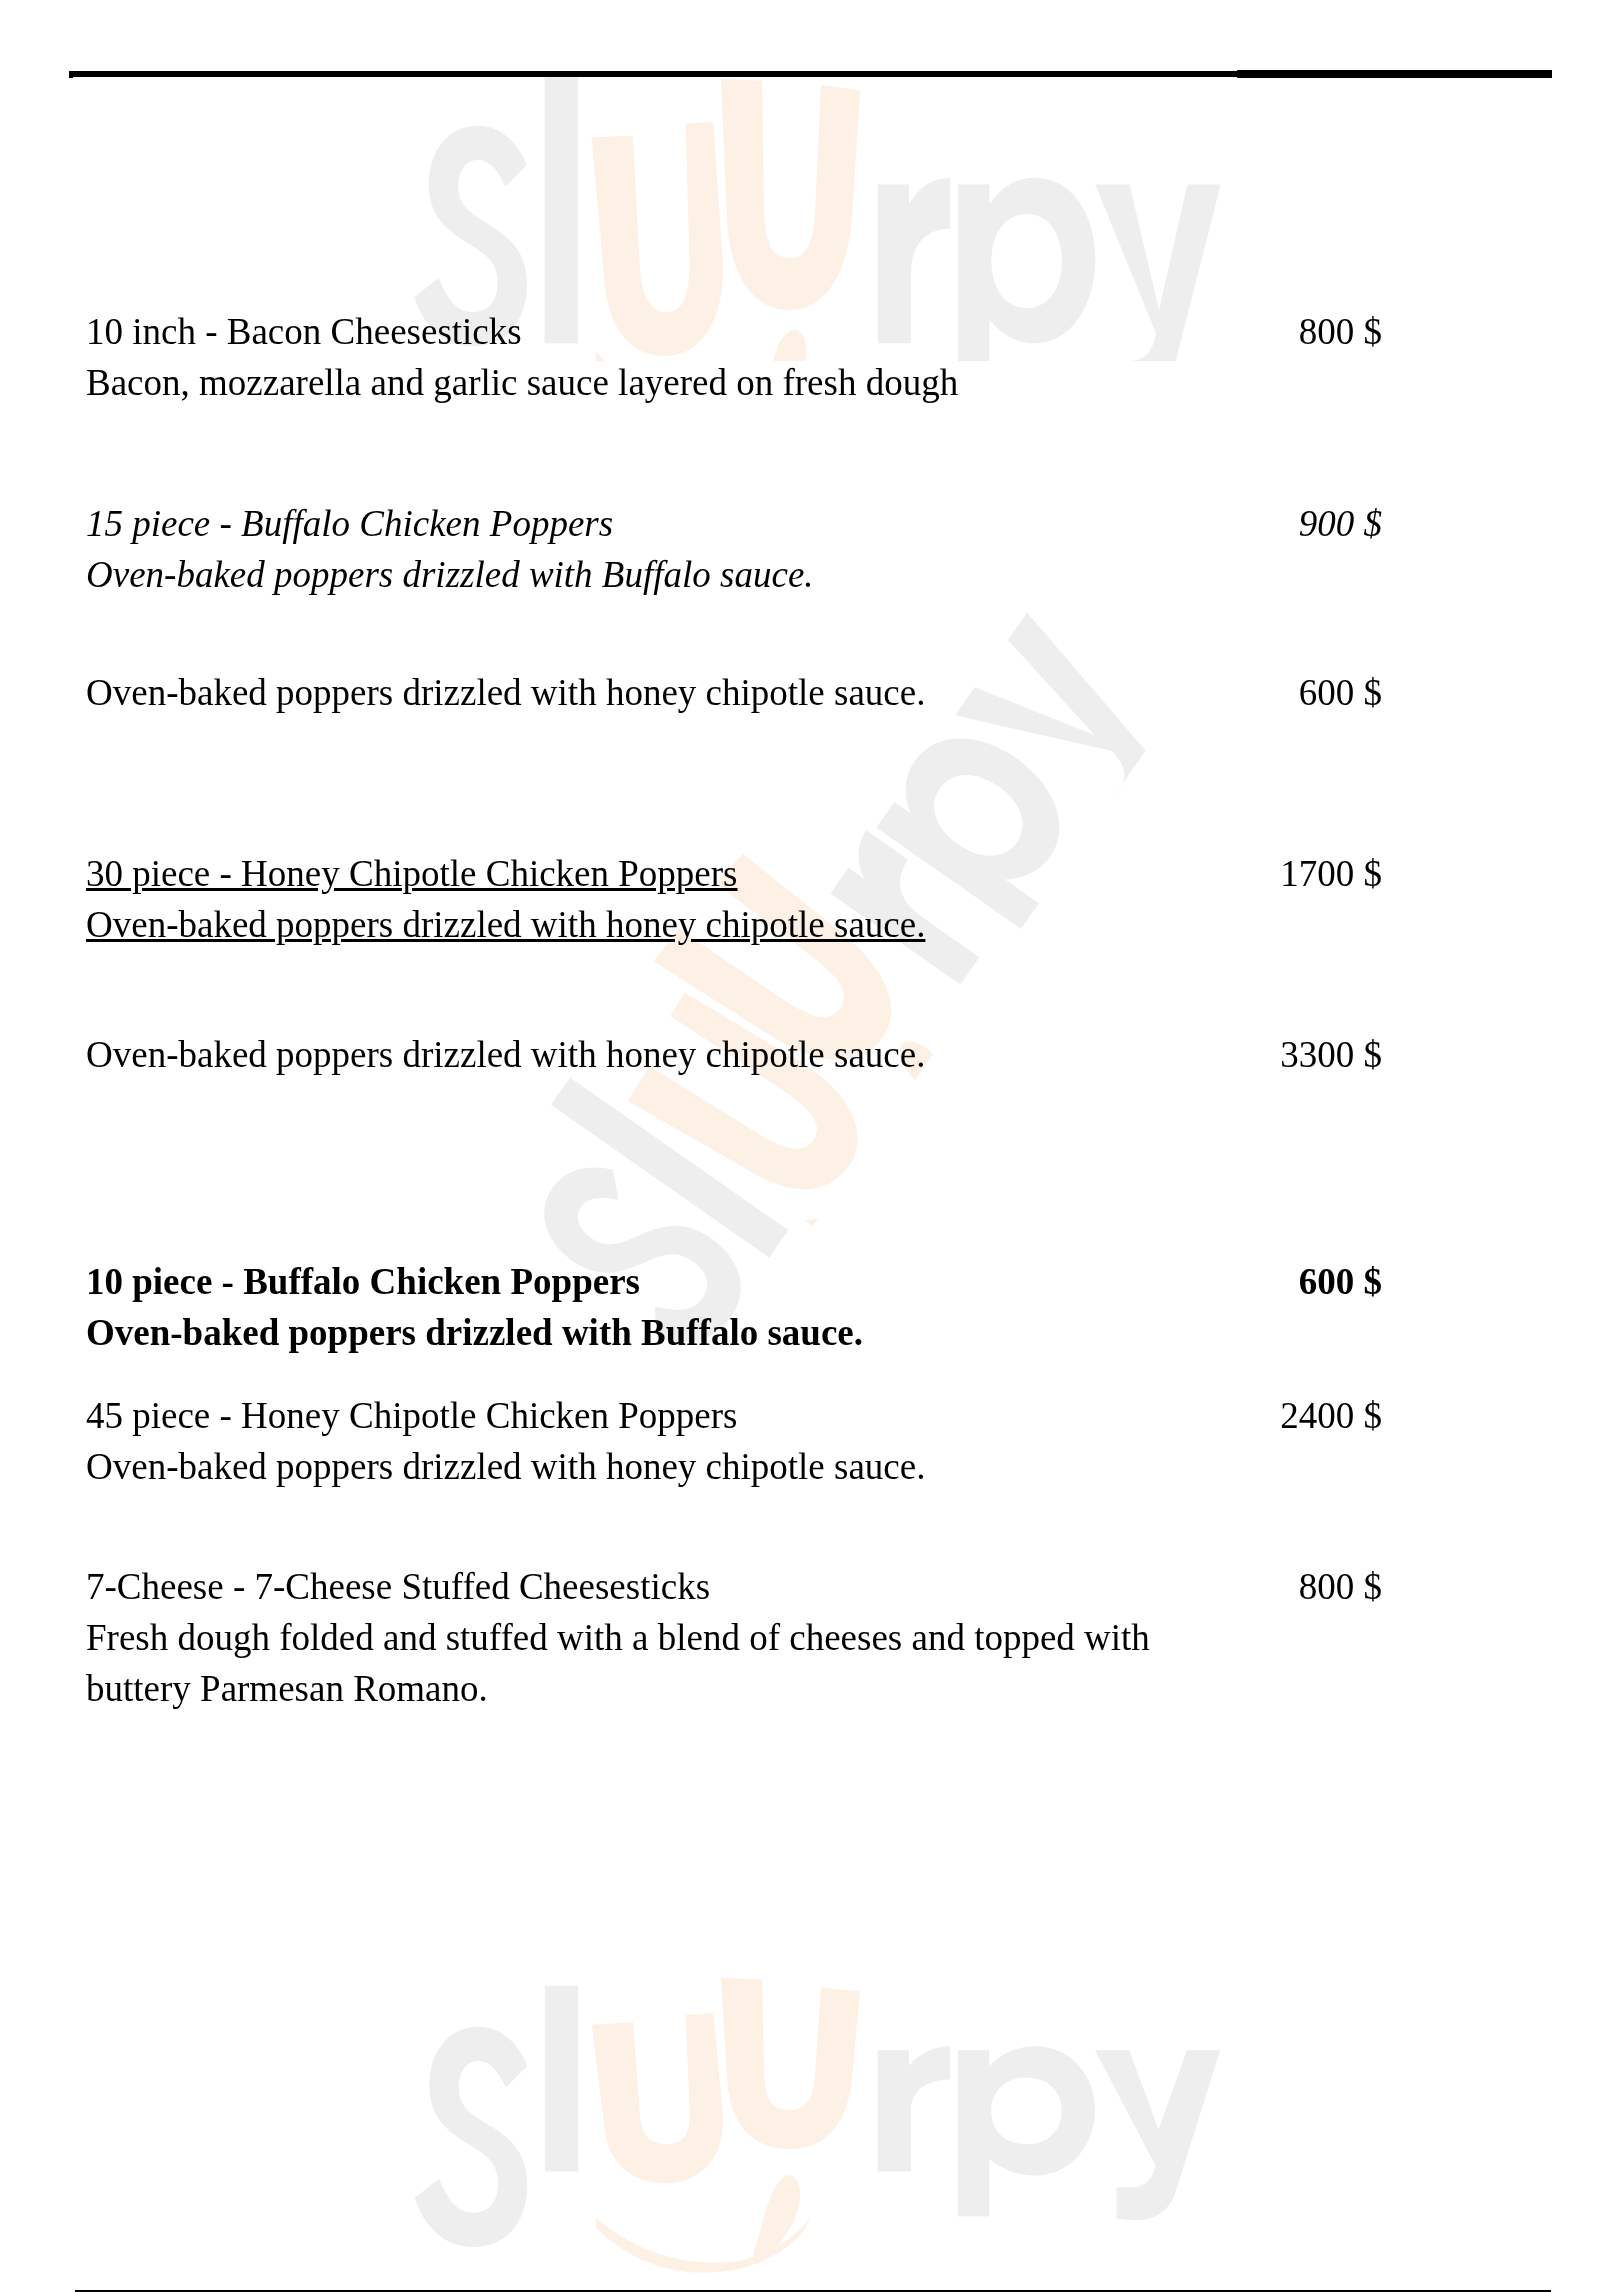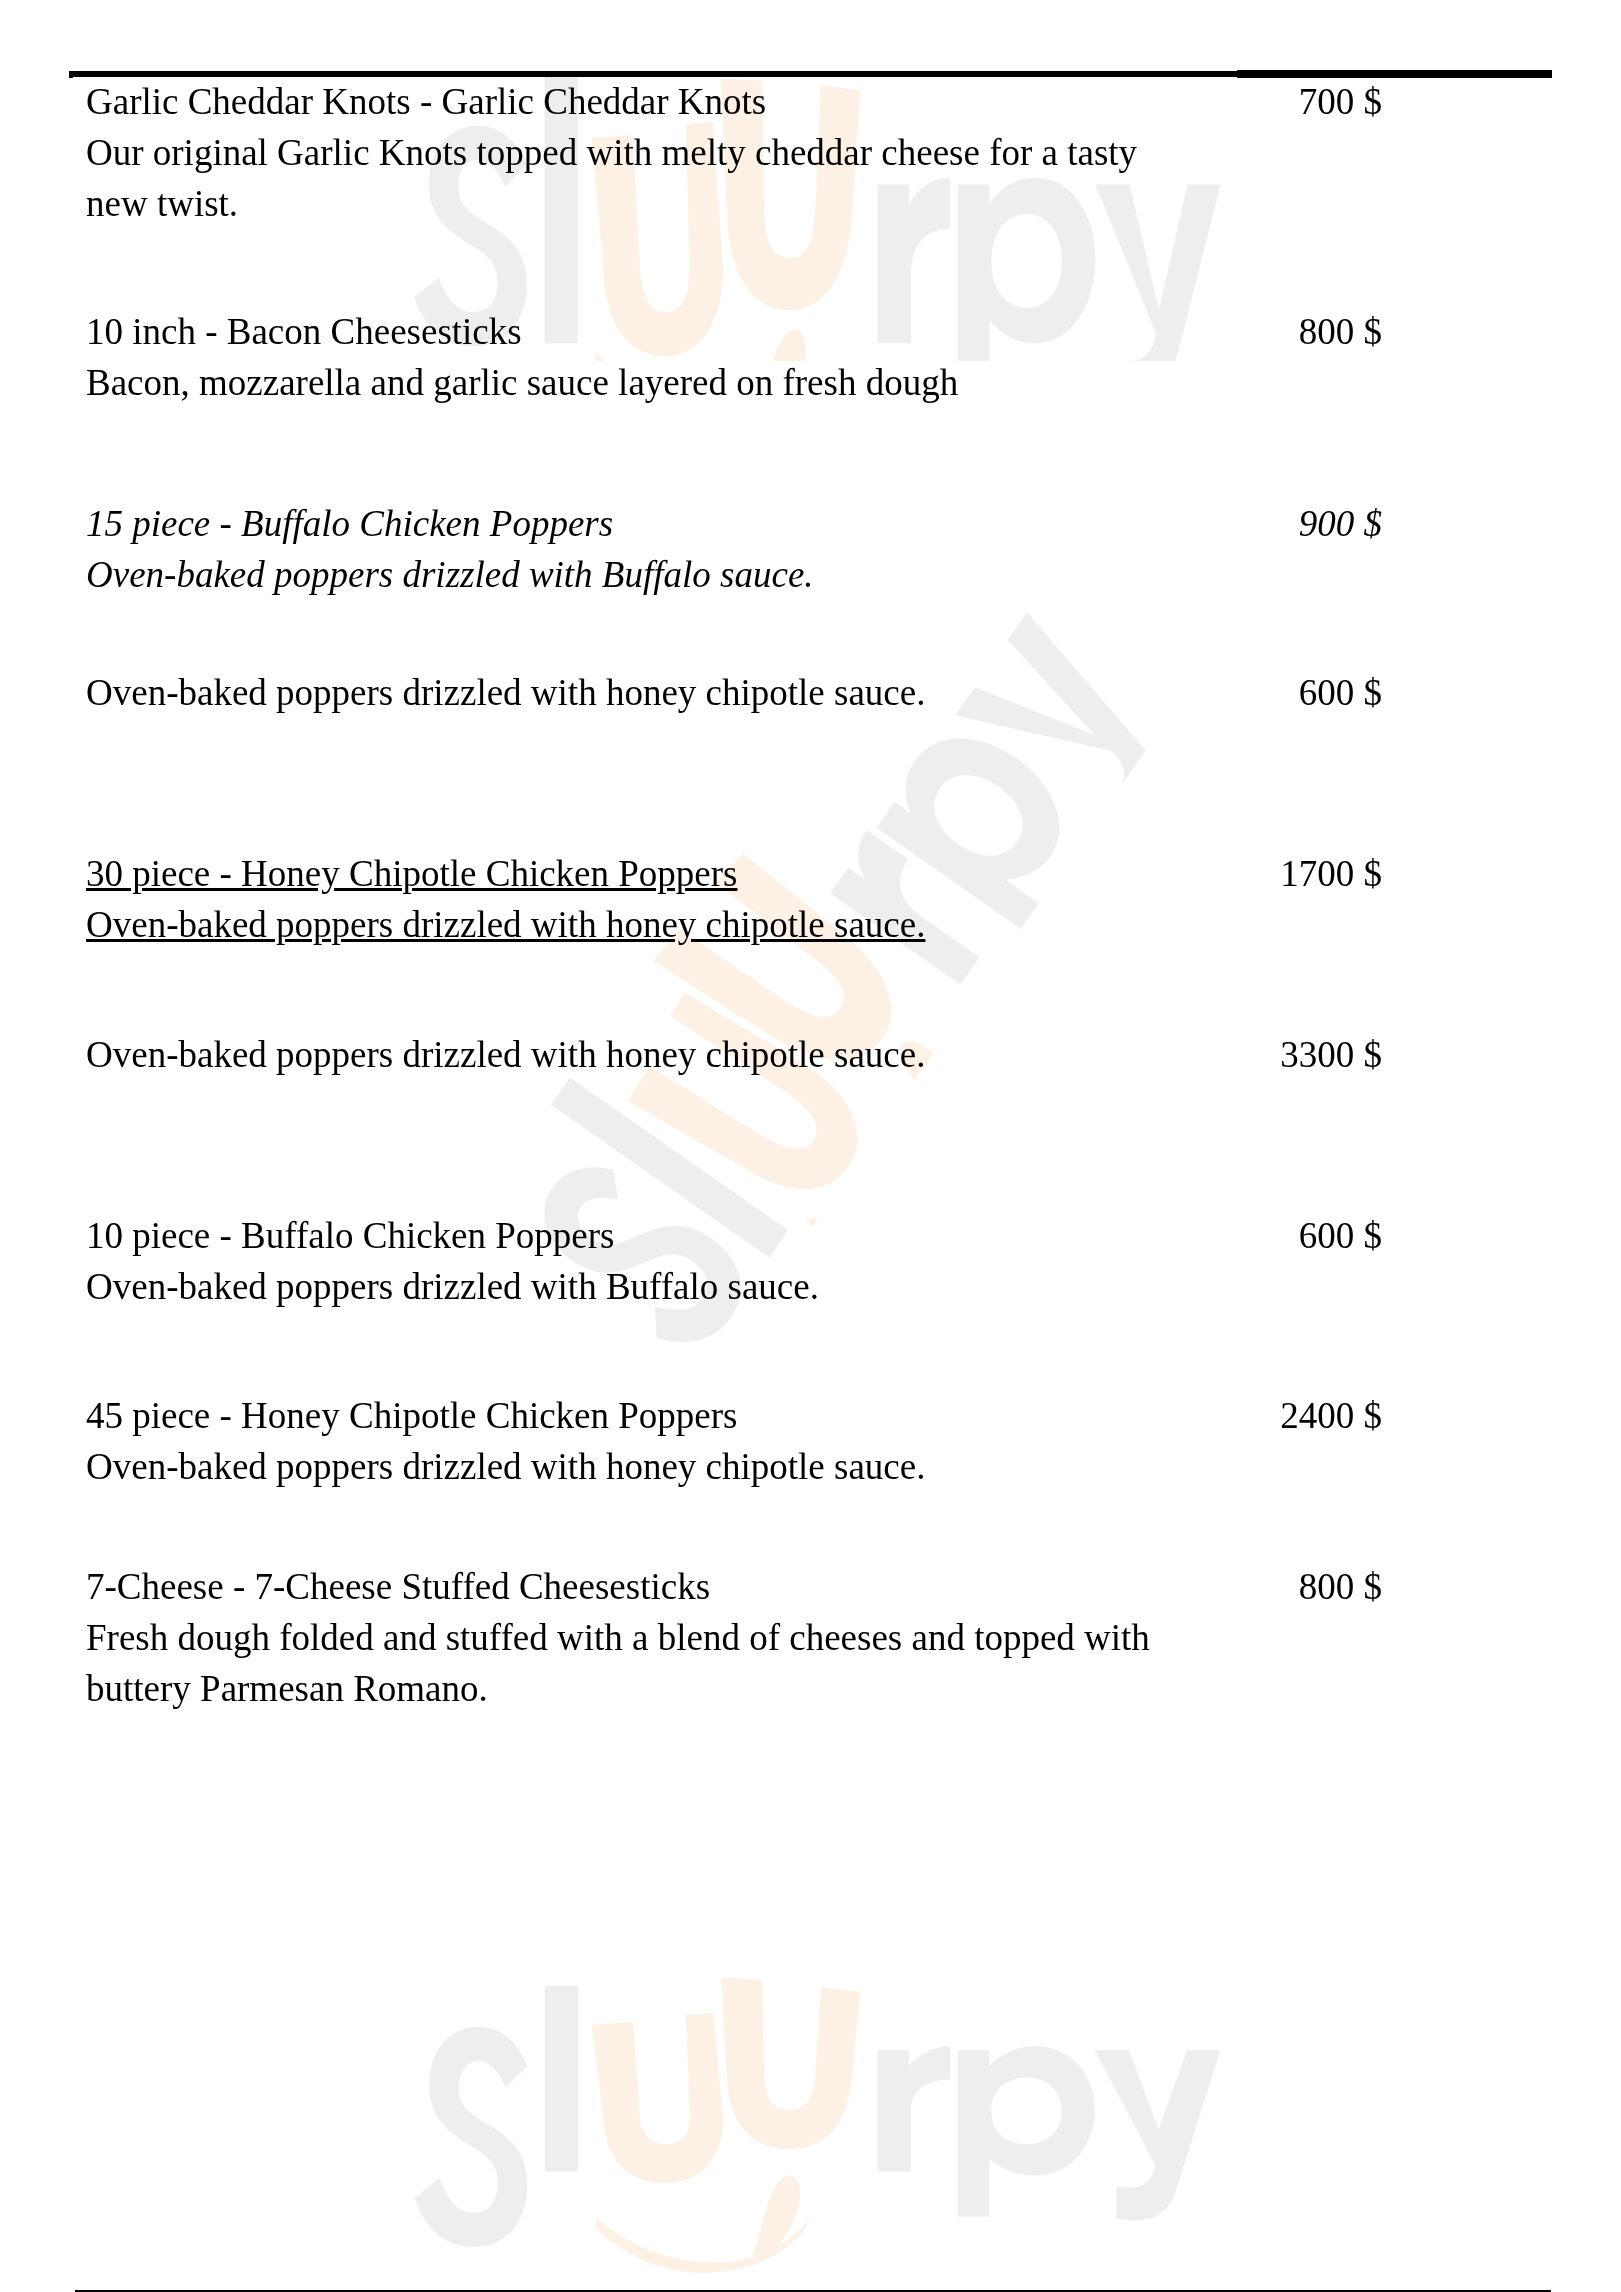--- a/index.html
+++ b/index.html
@@ -143,25 +143,20 @@
   </g>
 </svg>
 
 <div class="rule-top-left"></div>
 <div class="rule-top-right"></div>
 <div class="rule-top-notch"></div>
 <div class="rule-bottom"></div>
 
 <div class="menu">
 
-  <div class="item" style="top:76px;">
-    <span class="item-title">Garlic Cheddar Knots - Garlic Cheddar Knots</span>
-    <span class="item-desc" style="width:1088px;">Our original Garlic Knots topped with melty cheddar cheese for a tasty new twist.</span>
-    <span class="item-price">700 $</span>
-  </div>
 
   <div class="item" style="top:306px;font-family:Liberation Serif, serif;">
     <span class="item-title">10 inch - Bacon Cheesesticks</span>
     <span class="item-desc">Bacon, mozzarella and garlic sauce layered on fresh dough</span>
     <span class="item-price">800 $</span>
   </div>
 
   <div class="item" style="top:498px;font-style:italic;">
     <span class="item-title">15 piece - Buffalo Chicken Poppers</span>
     <span class="item-desc">Oven-baked poppers drizzled with Buffalo sauce.</span>
@@ -177,21 +172,21 @@
     <span class="item-title">30 piece - Honey Chipotle Chicken Poppers</span>
     <span class="item-desc">Oven-baked poppers drizzled with honey chipotle sauce.</span>
     <span class="item-price">1700 $</span>
   </div>
 
   <div class="item" style="top:1029px;">
     <span class="item-desc">Oven-baked poppers drizzled with honey chipotle sauce.</span>
     <span class="item-price">3300 $</span>
   </div>
 
-  <div class="item" style="top:1210px;">
+  <div class="item" style="top:1256px;font-weight:bold;">
     <span class="item-title">10 piece - Buffalo Chicken Poppers</span>
     <span class="item-desc">Oven-baked poppers drizzled with Buffalo sauce.</span>
     <span class="item-price">600 $</span>
   </div>
 
   <div class="item" style="top:1390px;">
     <span class="item-title">45 piece - Honey Chipotle Chicken Poppers</span>
     <span class="item-desc">Oven-baked poppers drizzled with honey chipotle sauce.</span>
     <span class="item-price">2400 $</span>
   </div>

